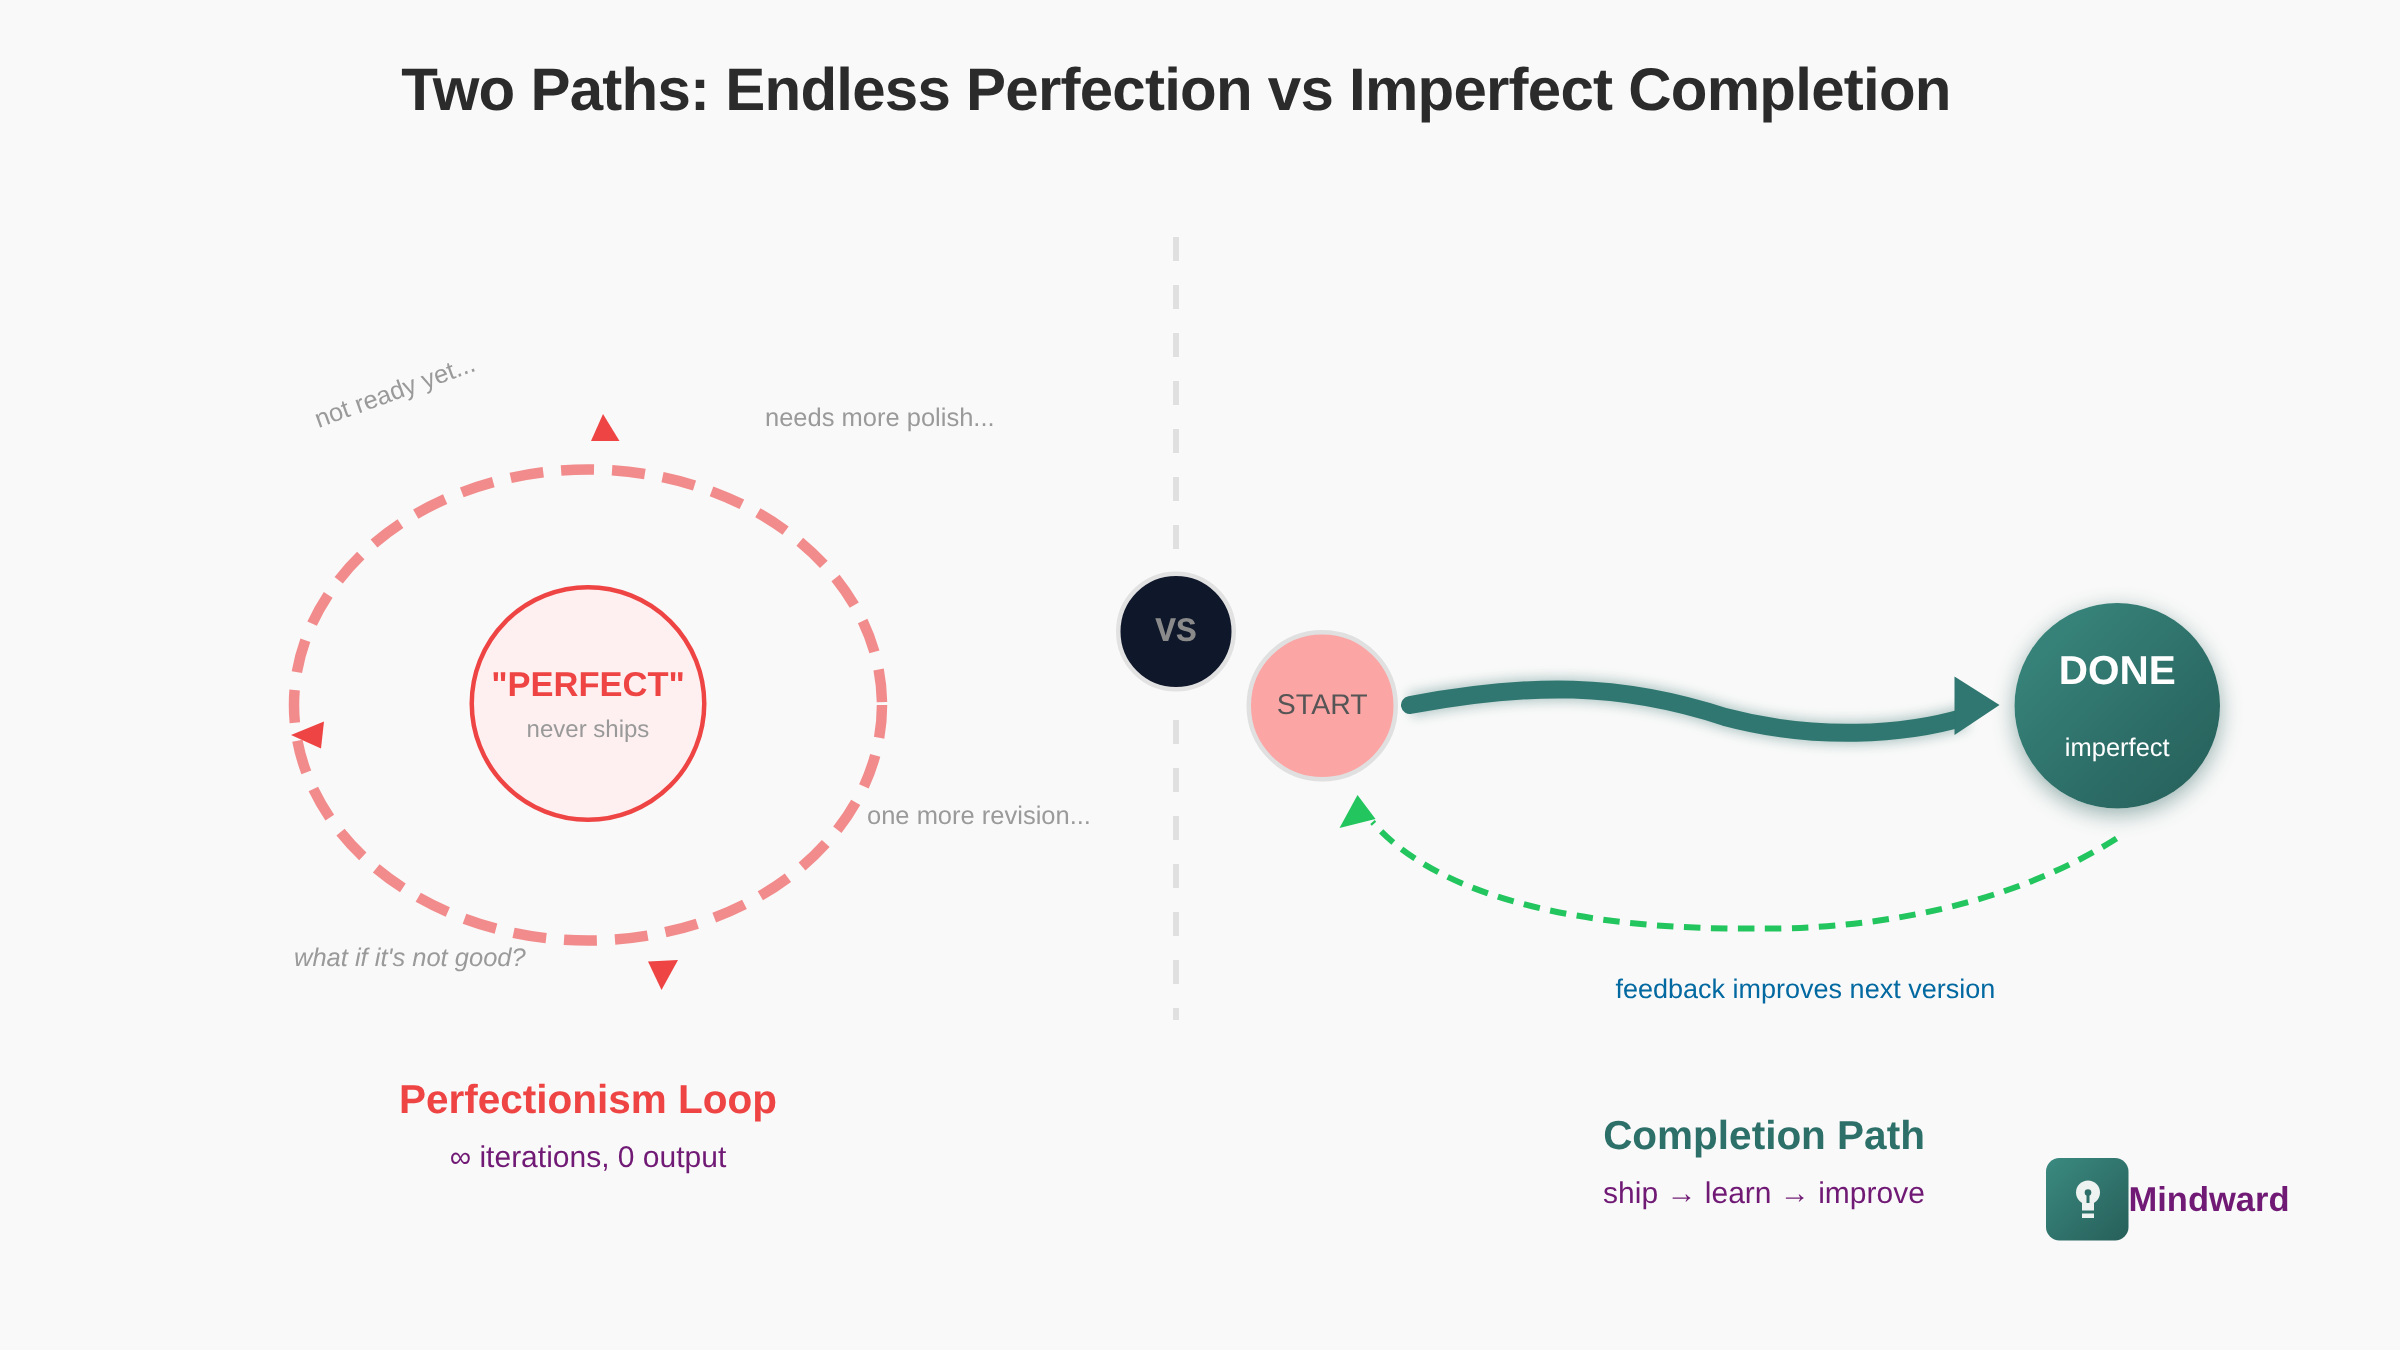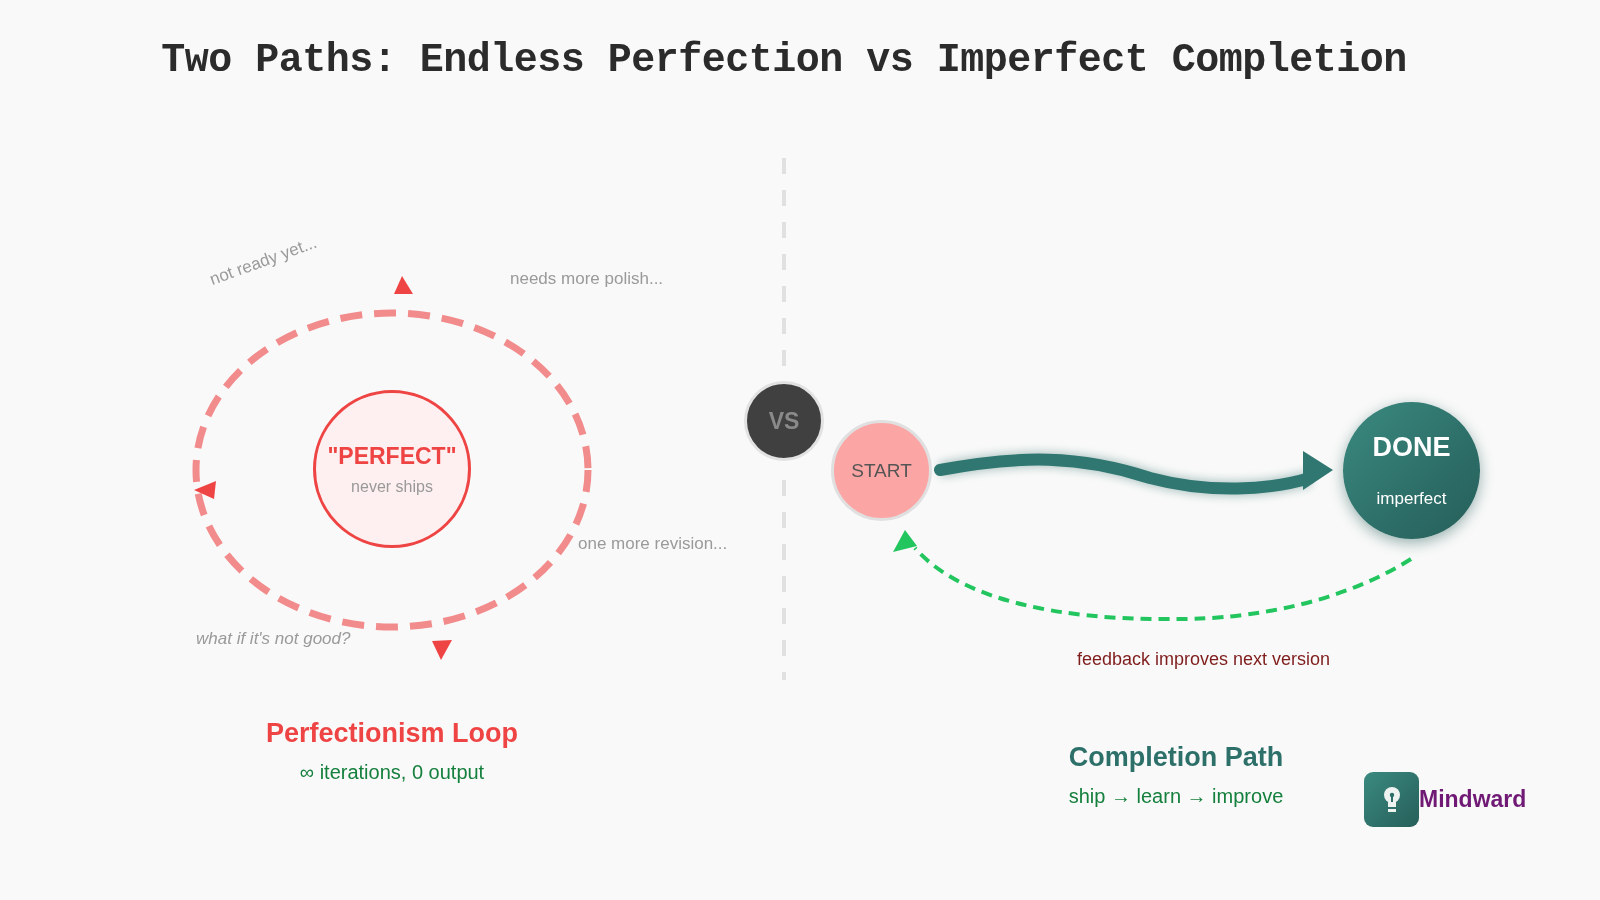--- a/index.html
+++ b/index.html
@@ -3,59 +3,59 @@
   <meta charset="utf-8">
   <style>
     html, body { margin: 0; padding: 0; }
     body {
       width: 1600px; height: 900px; position: relative; overflow: hidden;
       background: #f9f9f9;
       font-family: "Liberation Sans", sans-serif;
     }
     .title {
       position: absolute; left: 0; top: 38px; width: 1568px; text-align: center;
-      font-family: Liberation Mono, monospace; font-weight: bold; font-size: 40px;
+      font-family: Liberation Sans, sans-serif; font-weight: bold; font-size: 40px;
       color: #2b2b2b; letter-spacing: -0.5px;
     }
     svg.diagram { position: absolute; left: 0; top: 0; }
     .txt { position: absolute; white-space: nowrap; }
     .thought { color: #9a9a9a; font-size: 17px; }
     .rot { transform: rotate(-20deg); transform-origin: left bottom; }
     .circ {
       position: absolute; border-radius: 50%; box-sizing: border-box;
       display: flex; flex-direction: column; align-items: center; justify-content: center;
     }
     .perfect-circle {
       left: 313px; top: 390px; width: 158px; height: 158px;
       border: 3px solid #ef4444; background: #fef0f0;
     }
     .perfect-circle .big { color: #ef4444; font-weight: bold; font-size: 23px; }
     .perfect-circle .small { color: #999; font-size: 16px; margin-top: 8px; }
     .vs-circle {
       left: 744px; top: 381px; width: 80px; height: 80px;
-      border: 3px solid #e2e2e2; background: #404040;
-      color: #8a8a8a; font-weight: bold; font-size: 23px;
+      border: 3px solid #e2e2e2; background: #0f172a;
+      color: #8a8a8a; font-weight: bold; font-size: 23px; font-family: Liberation Mono, monospace;
     }
     .start-circle {
       left: 831px; top: 420px; width: 101px; height: 101px;
       border: 3px solid #e0e0e0; background: #fca5a5;
       color: #555; font-size: 19px;
     }
     .done-circle {
       left: 1343px; top: 402px; width: 137px; height: 137px;
       background: linear-gradient(135deg, #3a8a80 0%, #2d6e68 60%, #275f5a 100%);
       box-shadow: 0 4px 14px rgba(30,90,85,0.45);
       color: #fff;
     }
     .done-circle .big { font-weight: bold; font-size: 27px; }
     .done-circle .small { font-size: 17px; margin-top: 26px; }
-    .feedback { color: #7f1d1d; font-size: 18px; left: 1077px; top: 649px; }
+    .feedback { color: #0369a1; font-size: 18px; left: 1077px; top: 649px; }
     .caption { position: absolute; text-align: center; width: 400px; }
     .caption .head { font-weight: bold; font-size: 27px; }
-    .caption .sub { font-size: 20px; color: #15803d; margin-top: 12px; }
+    .caption .sub { font-size: 20px; color: #701a75; margin-top: 12px; }
     .cap-left { left: 192px; top: 718px; }
     .cap-left .head { color: #ef4444; }
     .cap-right { left: 976px; top: 718px; margin-top: 24px; }
     .cap-right .head { color: #2d7069; }
     .brand { position: absolute; left: 1364px; top: 772px; display: flex; align-items: center; }
     .brand-logo {
       width: 55px; height: 55px; border-radius: 9px;
       background: linear-gradient(135deg, #3a8a80, #275f5a);
       display: flex; align-items: center; justify-content: center;
     }

